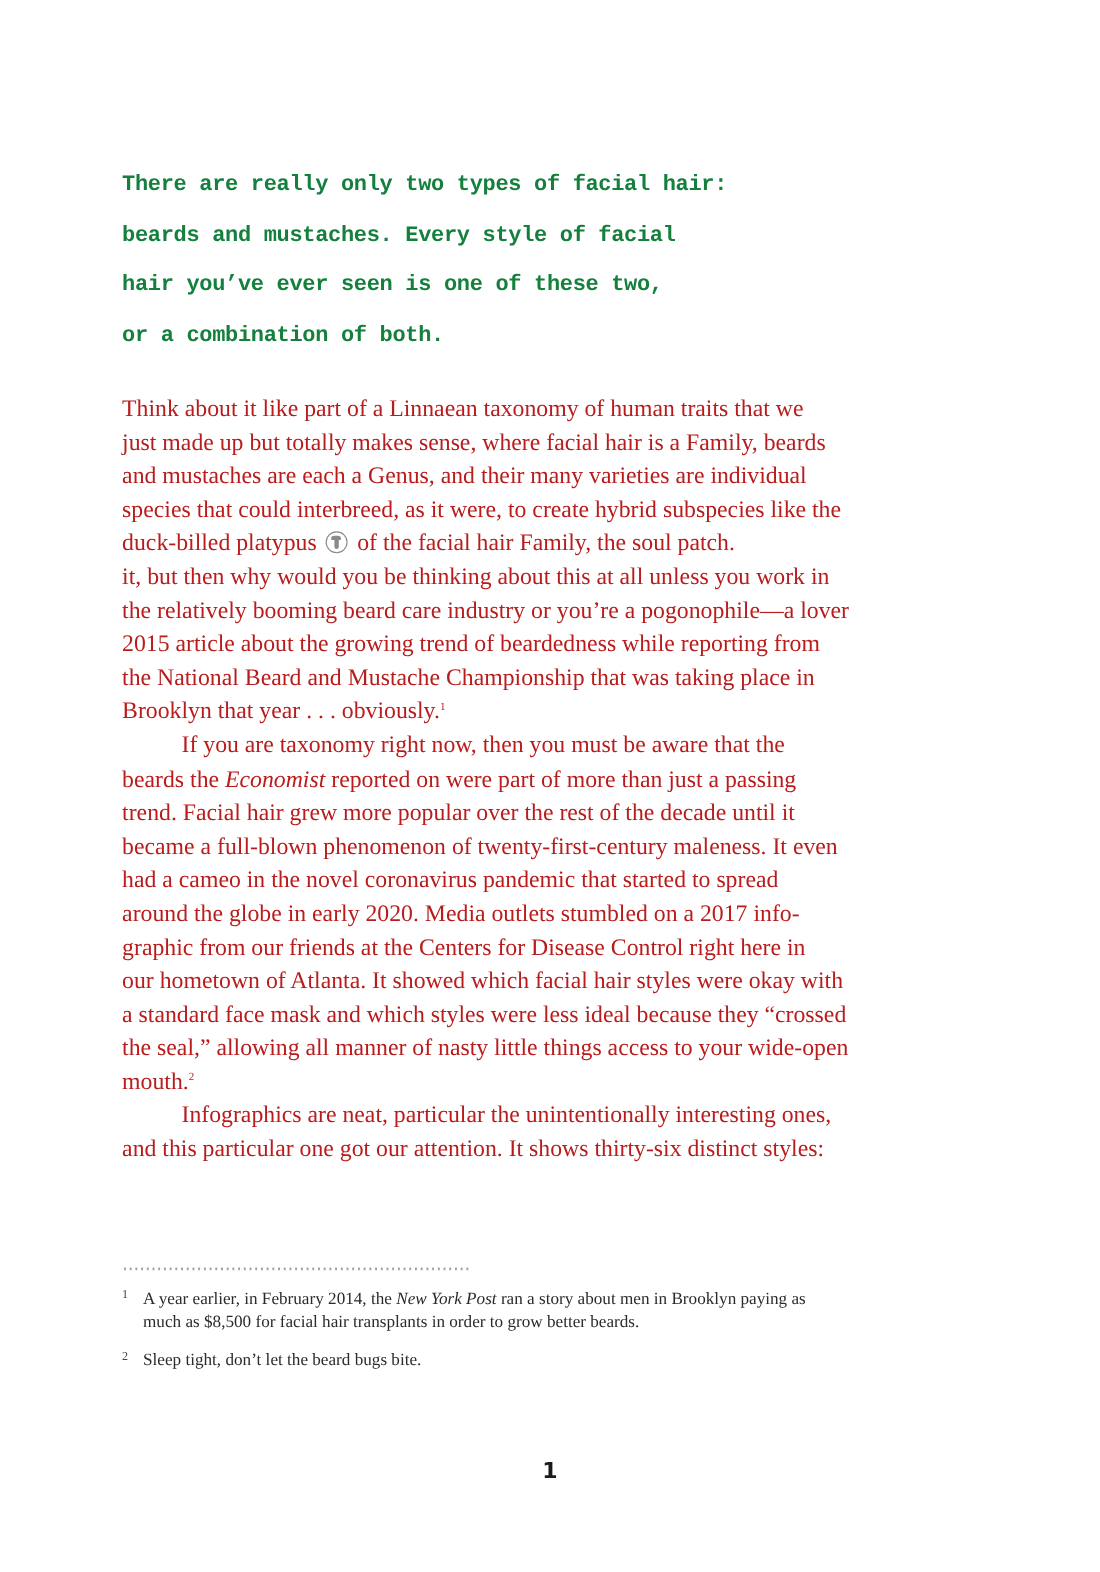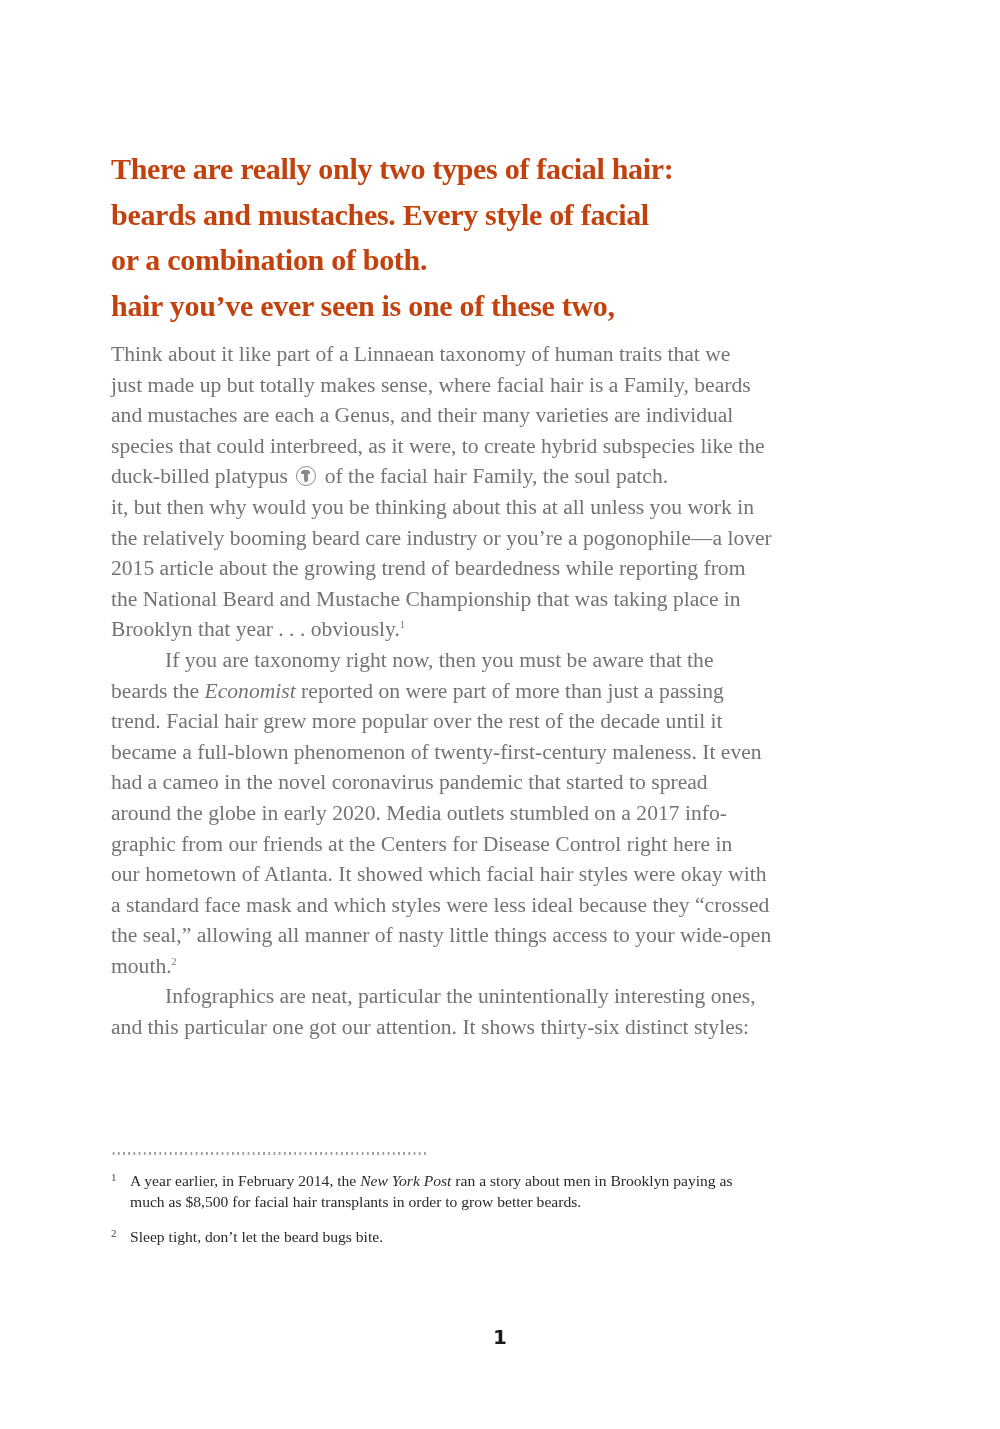--- a/index.html
+++ b/index.html
@@ -1,30 +1,30 @@
 <!DOCTYPE html>
 <html><head>
 <meta charset="utf-8">
 <style>
   html, body { margin: 0; padding: 0; background: #ffffff; }
   body { width: 1000px; height: 1429px; position: relative; overflow: hidden; }
   .page { position: absolute; left: 0; top: 0; width: 1000px; height: 1429px; background: #fff; }
 
   .headline {
     position: absolute; left: 111px; top: 146px; width: 780px;
-    font-family: Liberation Serif, serif;
-    font-size: 30px; line-height: 45.5px; color: #c2410c;
+    font-family: Liberation Mono, monospace;
+    font-size: 20px; line-height: 45.5px; color: #15803d;
     font-weight: bold; letter-spacing: -0.3px;
   }
   .headline .line { display: block; white-space: nowrap; }
 
   .body {
-    position: absolute; left: 111px; top: 339px; width: 780px;
+    position: absolute; left: 111px; top: 356px; width: 780px;
     font-family: "Liberation Serif", "DejaVu Serif", serif;
-    font-size: 21.6px; line-height: 30.6px; color: #737373;
+    font-size: 21.6px; line-height: 30.6px; color: #b91c1c;
   }
   .body .line { display: block; white-space: nowrap; }
   .body .indent { padding-left: 54px; }
   .body i { font-style: italic; }
   .icon-soul {
     display: inline-block; width: 20px; height: 20px; border: 1.6px solid #8a8a8a;
     border-radius: 50%; vertical-align: -3px; position: relative; margin: 0 3px; box-sizing: border-box;
   }
   .icon-soul::before {
     content: ""; position: absolute; left: 4px; top: 3px; width: 9px; height: 4px;
@@ -59,22 +59,22 @@
   }
 </style>
 </head>
 <body>
 
 <div class="page">
 
   <div class="headline">
     <span class="line">There are really only two types of facial hair:</span>
     <span class="line">beards and mustaches. Every style of facial</span>
+    <span class="line">hair you’ve ever seen is one of these two,</span>
     <span class="line">or a combination of both.</span>
-    <span class="line">hair you’ve ever seen is one of these two,</span>
   </div>
 
   <div class="body">
 
     <div>
       <span class="line">Think about it like part of a Linnaean taxonomy of human traits that we</span>
       <span class="line">just made up but totally makes sense, where facial hair is a Family, beards</span>
       <span class="line">and mustaches are each a Genus, and their many varieties are individual</span>
       <span class="line">species that could interbreed, as it were, to create hybrid subspecies like the</span>
       <span class="line"><span>duck-billed platypus</span> <span class="icon-soul"></span> <span>of the facial hair Family, the soul patch.</span></span>

